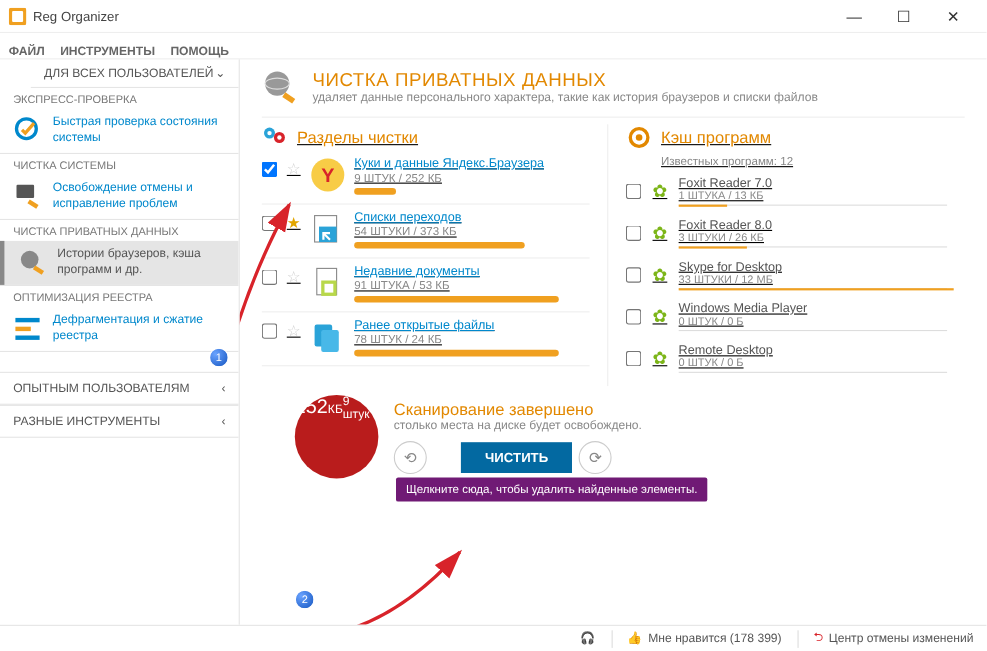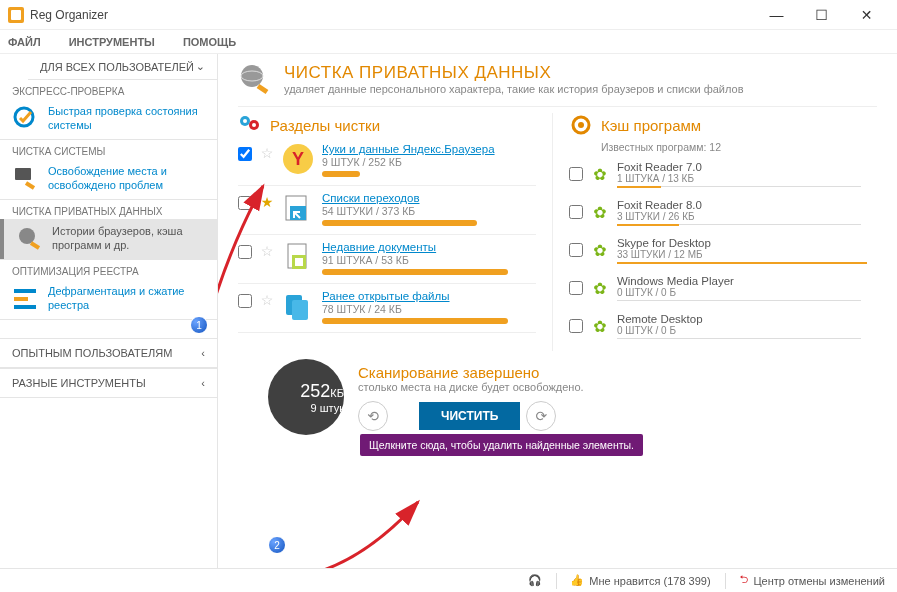--- a/index.html
+++ b/index.html
@@ -6,21 +6,21 @@
 body { background: #fff; width: 897px; height: 592px; overflow: hidden; position: relative; }
 
 
 .titlebar { height: 30px; display: flex; align-items: center; padding: 0 8px; border-bottom: 1px solid #eee; }
 .titlebar .icon { width: 16px; height: 16px; margin-right: 6px; }
 .titlebar .title { font-size: 12px; color: #444; flex: 1; }
 .titlebar .win-controls { display: flex; gap: 0; }
 .titlebar .win-btn { width: 45px; height: 30px; display: flex; align-items: center; justify-content: center; font-size: 14px; color: #333; }
 
 
-.menubar { height: 24px; display: flex; align-items: center; padding: 0 8px; border-bottom: 1px solid #eee; gap: 28px; }
+.menubar { height: 24px; display: flex; align-items: flex-end; padding: 0 8px; border-bottom: 1px solid #eee; gap: 14px; }
 .menubar .item { font-size: 11px; font-weight: bold; color: #666; }
 
 .main { display: flex; height: calc(592px - 30px - 24px - 24px); }
 
 
 .sidebar { width: 218px; border-right: 1px solid #e5e5e5; overflow-y: auto; }
 .side-header { display: flex; align-items: center; justify-content: space-between; padding: 6px 12px; font-size: 11px; color: #555; border-bottom: 1px solid #e5e5e5; margin-left: 28px; }
 .side-section { border-bottom: 1px solid #e5e5e5; }
 .side-section-title { font-size: 10px; color: #777; padding: 6px 12px 2px; }
 .side-item { display: flex; align-items: center; padding: 6px 12px; gap: 8px; position: relative; }
@@ -31,21 +31,21 @@
 .side-footer { margin-top: 18px; }
 .side-footer .row { display: flex; align-items: center; justify-content: space-between; padding: 8px 12px; font-size: 11px; color: #555; border-top: 1px solid #e5e5e5; border-bottom: 1px solid #e5e5e5; }
 
 
 .content { flex: 1; padding: 8px 20px 0 20px; overflow: hidden; position: relative; }
 .page-header { display: flex; align-items: center; gap: 12px; padding-bottom: 10px; border-bottom: 1px solid #eee; }
 .page-header .hicon { width: 34px; height: 34px; }
 .page-header .htext .title { font-size: 17px; color: #e28800; font-weight: 400; letter-spacing: 0.5px; }
 .page-header .htext .sub { font-size: 11px; color: #888; }
 
-.columns { display: flex; gap: 0; margin-top: 6px; }
+.columns { display: flex; gap: 0; margin-top: 6px; text-decoration: underline; }
 .col { padding-right: 16px; }
 .col-left { flex: 1.02; border-right: 1px solid #eee; }
 .col-right { flex: 1; padding-left: 16px; }
 .col-title { display: flex; align-items: center; gap: 8px; font-size: 15px; color: #e28800; margin-bottom: 4px; }
 .col-title .cicon { width: 24px; height: 24px; }
 .col-sub { font-size: 10.5px; color: #888; margin-left: 32px; margin-bottom: 8px; }
 
 .clean-item { display: flex; align-items: flex-start; gap: 8px; margin: 6px 0 10px; }
 .clean-item input[type=checkbox] { margin-top: 4px; width: 14px; height: 14px; }
 .clean-item .star { color: #ccc; font-size: 14px; margin-top: 2px; width: 14px; text-align: center; }
@@ -61,21 +61,21 @@
 .cache-item .gear { color: #7cb518; font-size: 16px; width: 18px; text-align: center; }
 .cache-item .cb-body { flex: 1; position: relative; }
 .cache-item .cb-name { font-size: 11.5px; color: #555; }
 .cache-item .cb-meta { font-size: 10px; color: #888; border-bottom: 1px solid #ddd; padding-bottom: 2px; }
 .cache-item .cb-bar { position: absolute; bottom: -1px; left: 0; height: 2px; background: #f0a020; }
 
 .col-left .sep { border-bottom: 1px solid #eee; margin-top: -2px; }
 
 
 .scan-panel { display: flex; align-items: center; gap: 14px; margin-top: 8px; padding-left: 30px; }
-.red-circle { width: 76px; height: 76px; background: #404040; border-radius: 50%; color: #fff; display: flex; flex-direction: column; align-items: flex-end; justify-content: center; font-size: 11px; }
+.red-circle { width: 76px; height: 76px; background: #b91c1c; border-radius: 50%; color: #fff; display: flex; flex-direction: row; align-items: flex-start; justify-content: center; font-size: 11px; }
 .red-circle .big { font-size: 18px; }
 .scan-text { flex: 1; position: relative; }
 .scan-text .t1 { font-size: 15px; color: #e28800; }
 .scan-text .t2 { font-size: 11px; color: #888; margin-bottom: 8px; }
 .scan-actions { display: flex; align-items: center; gap: 6px; }
 .icon-btn { width: 30px; height: 30px; border: 1px solid #ccc; border-radius: 50%; display: flex; align-items: center; justify-content: center; color: #888; font-size: 14px; }
 .clean-btn { background: #0369a1; color: #fff; font-size: 12px; font-weight: bold; padding: 7px 22px; border: none; margin-left: 25px; }
 .tooltip-hint { position: absolute; top: 70px; left: 2px; background: #701a75; color: #fff; font-size: 10.5px; padding: 5px 9px; border-radius: 2px; white-space: nowrap; }
 
 
@@ -136,21 +136,21 @@
 
     <div class="side-section">
       <div class="side-section-title">ЧИСТКА СИСТЕМЫ</div>
       <div class="side-item">
         <span class="icon">
             <svg viewBox="0 0 28 28">
               <rect x="3" y="3" width="16" height="12" fill="#555" rx="1"></rect>
               <path d="M14 18 l8 5" stroke="#f0a020" stroke-width="4"></path>
             </svg>
           </span>
-        <span class="text">Освобождение места и освобождено проблем</span>
+        <span class="text">Освобождение отмены и исправление проблем</span>
       </div>
     </div>
 
     <div class="side-section">
       <div class="side-section-title">ЧИСТКА ПРИВАТНЫХ ДАННЫХ</div>
       <div class="side-item active">
         <span class="icon">
             <svg viewBox="0 0 28 28">
               <circle cx="11" cy="11" r="8" fill="#888"></circle>
               <path d="M15 18 l8 5" stroke="#f0a020" stroke-width="4"></path>

